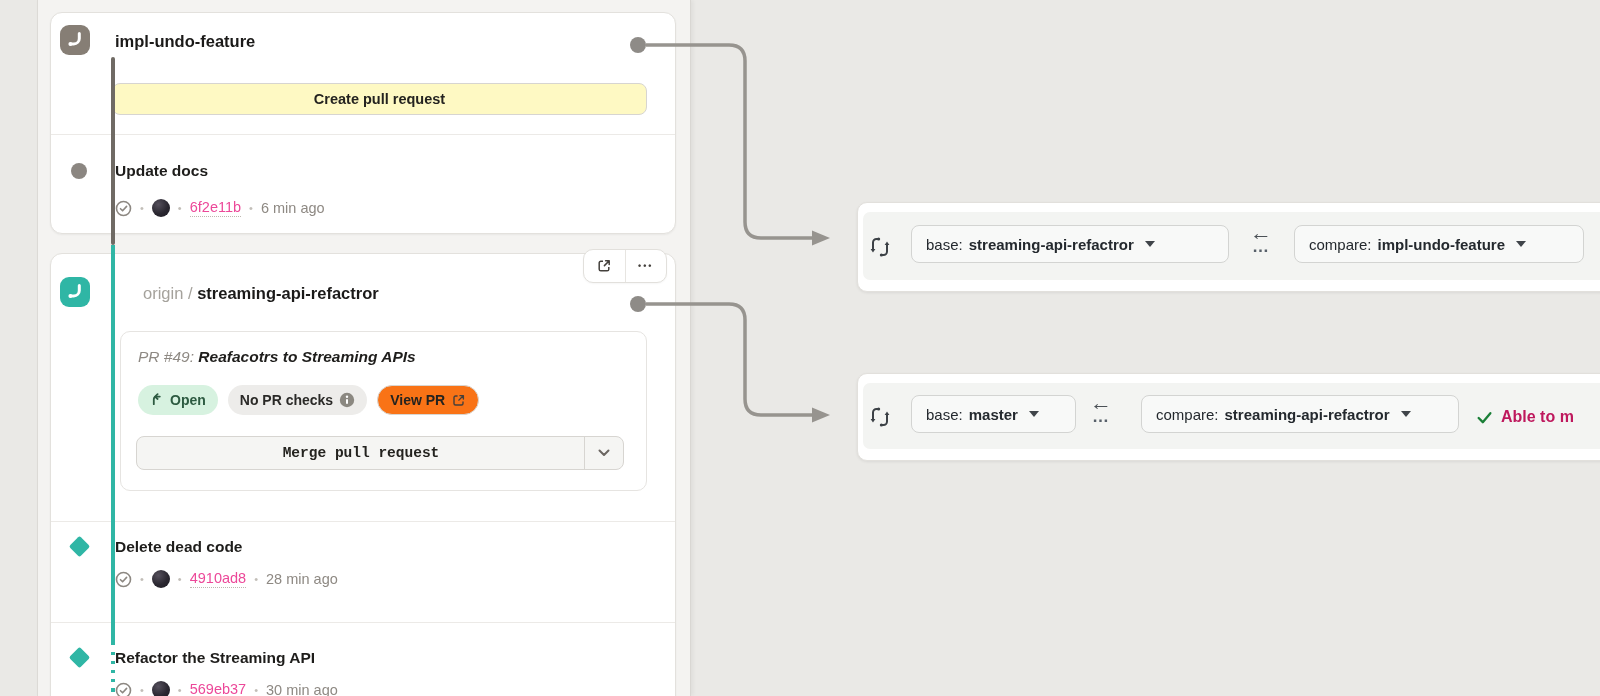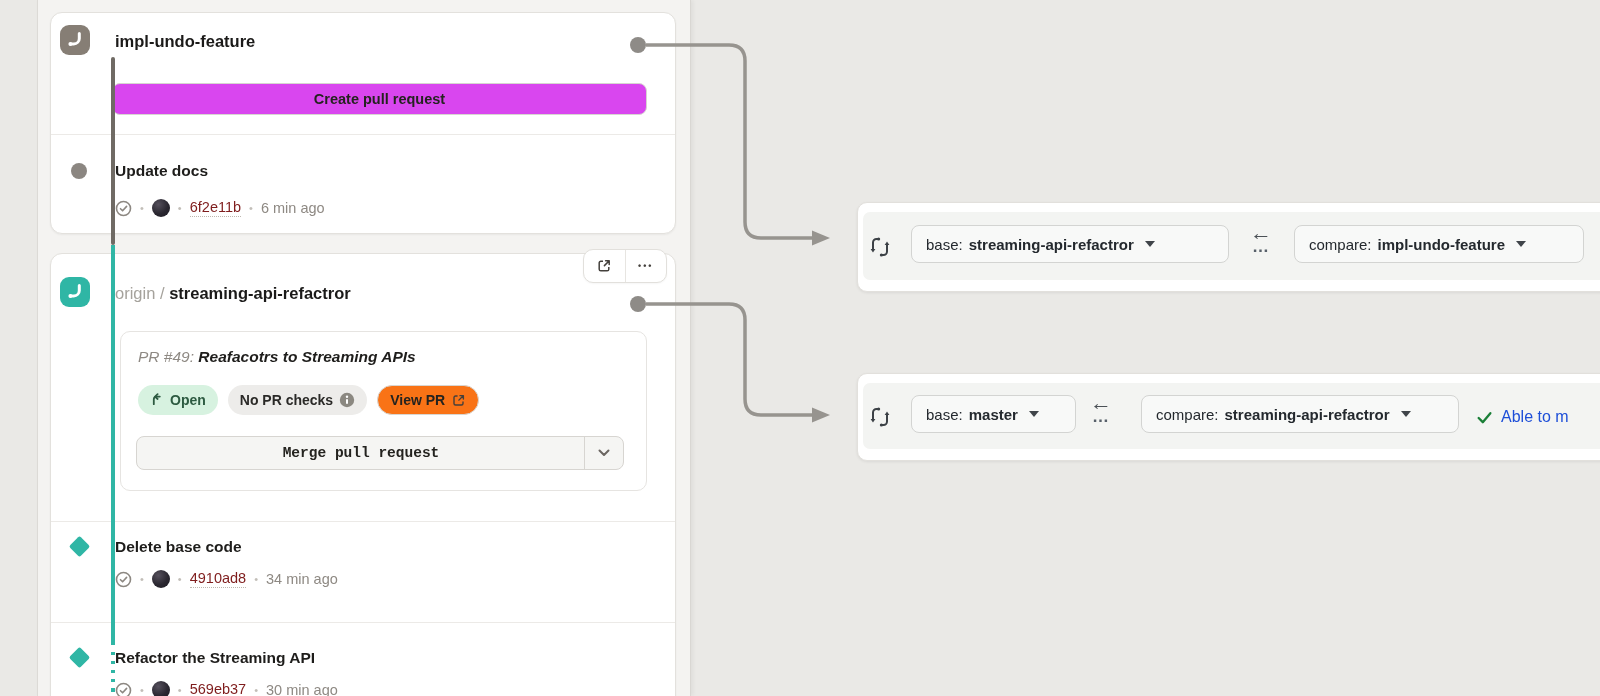--- a/index.html
+++ b/index.html
@@ -25,38 +25,38 @@
   .branch-icon{
     position:absolute;width:30px;height:30px;border-radius:9px;
     display:flex;align-items:center;justify-content:center;z-index:6;
   }
   .branch-icon.gray{background:#867e75;}
   .branch-icon.teal{background:#2fb6a5;}
   .branch-title{
     position:absolute;left:64px;height:30px;line-height:30px;
     font-size:16.5px;font-weight:700;color:#1b1a19;white-space:nowrap;
   }
-  .branch-title .remote{font-weight:400;color:#a5a29c;}
+  .branch-title .remote{font-weight:400;color:#a5a29c;margin-left:28px;}
   .wide-btn{
-    position:absolute;background:#d946ef;border:1px solid #d7d5d1;border-radius:8px;
+    position:absolute;background:#fef9c3;border:1px solid #d7d5d1;border-radius:8px;
     display:flex;align-items:center;justify-content:center;
     font-size:14.5px;font-weight:600;color:#24231f;box-sizing:border-box;cursor:pointer;
   }
   .card-divider{position:absolute;left:0;right:0;height:1px;background:#eceae7;}
   .commit-title{
     position:absolute;left:64px;height:20px;line-height:20px;
     font-size:15.5px;font-weight:600;color:#1e1d1b;white-space:nowrap;
   }
   .commit-meta{
     position:absolute;left:64px;height:20px;display:flex;align-items:center;gap:8px;
     font-size:14.5px;color:#8e8983;white-space:nowrap;
   }
   .meta-sep{font-size:11px;color:#c2beb8;}
   .hash{
-    color:#7f1d1d;border-bottom:1.5px dotted #bdb8b1;padding-bottom:1px;cursor:pointer;
+    color:#ec4899;border-bottom:1.5px dotted #bdb8b1;padding-bottom:1px;cursor:pointer;
   }
   .avatar{
     width:18px;height:18px;border-radius:50%;
     background:radial-gradient(circle at 35% 30%, #55505c 0%, #2a2730 55%, #1c1a22 100%);
   }
   .commit-dot{
     position:absolute;width:16px;height:16px;border-radius:50%;background:#8b8681;z-index:6;
   }
   .commit-diamond{
     position:absolute;width:15px;height:15px;background:#2fb6a5;border-radius:2px;
@@ -129,21 +129,21 @@
   .range-btn .val{font-weight:700;}
   .caret{
     width:0;height:0;border-left:5px solid transparent;border-right:5px solid transparent;
     border-top:6px solid #40454a;margin-left:5px;flex:none;
   }
   .swap{position:absolute;width:30px;text-align:center;color:#4a5056;z-index:2;}
   .swap .arr{display:block;font-size:22px;line-height:20px;}
   .swap .dots{display:block;font-size:17px;line-height:8px;font-weight:700;color:#57606a;letter-spacing:1px;}
   .merge-status{
     position:absolute;left:618px;top:0;height:100%;display:flex;align-items:center;gap:8px;
-    color:#1d4ed8;font-weight:400;font-size:16px;white-space:nowrap;
+    color:#be185d;font-weight:700;font-size:16px;white-space:nowrap;
   }
 </style>
 </head>
 <body>
 
 <div class="lane">
 
   <div class="commit-line">
     <div class="seg-gray"></div>
     <div class="seg-teal"></div>
@@ -221,32 +221,32 @@
           <svg width="12" height="8" viewBox="0 0 12 8">
             <path d="M1.5 1.5 L6 6 L10.5 1.5" fill="none" stroke="#6b6661" stroke-width="2" stroke-linecap="round" stroke-linejoin="round"></path>
           </svg>
         </div>
       </div>
     </div>
 
     <div class="card-divider" style="top:267px;"></div>
 
     <div class="commit-diamond" style="left:20.5px;top:284.5px;"></div>
-    <div class="commit-title" style="top:283px;">Delete base code</div>
+    <div class="commit-title" style="top:283px;">Delete dead code</div>
     <div class="commit-meta" style="top:315px;">
       <svg width="17" height="17" viewBox="0 0 17 17">
         <circle cx="8.5" cy="8.5" r="7" fill="none" stroke="#8d8882" stroke-width="1.6"></circle>
         <path d="M5.5 8.7 L7.6 10.8 L11.6 6.4" fill="none" stroke="#8d8882" stroke-width="1.6" stroke-linecap="round" stroke-linejoin="round"></path>
       </svg>
       <span class="meta-sep">•</span>
       <span class="avatar"></span>
       <span class="meta-sep">•</span>
       <span class="hash">4910ad8</span>
       <span class="meta-sep">•</span>
-      <span>34 min ago</span>
+      <span>28 min ago</span>
     </div>
 
     <div class="card-divider" style="top:368px;"></div>
 
     <div class="commit-diamond" style="left:20.5px;top:395.5px;"></div>
     <div class="commit-title" style="top:394px;">Refactor the Streaming API</div>
     <div class="commit-meta" style="top:426px;">
       <svg width="17" height="17" viewBox="0 0 17 17">
         <circle cx="8.5" cy="8.5" r="7" fill="none" stroke="#8d8882" stroke-width="1.6"></circle>
         <path d="M5.5 8.7 L7.6 10.8 L11.6 6.4" fill="none" stroke="#8d8882" stroke-width="1.6" stroke-linecap="round" stroke-linejoin="round"></path>

